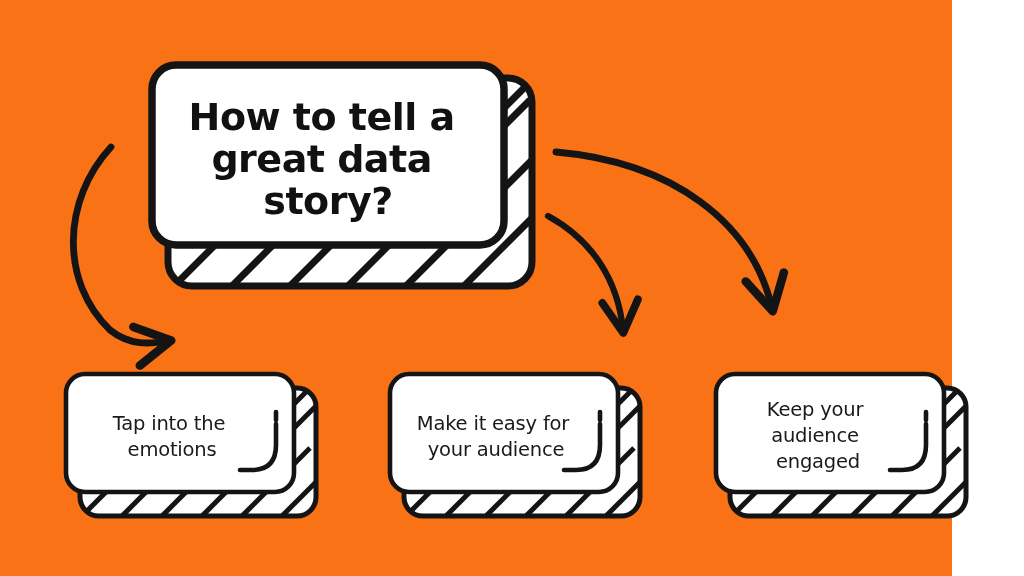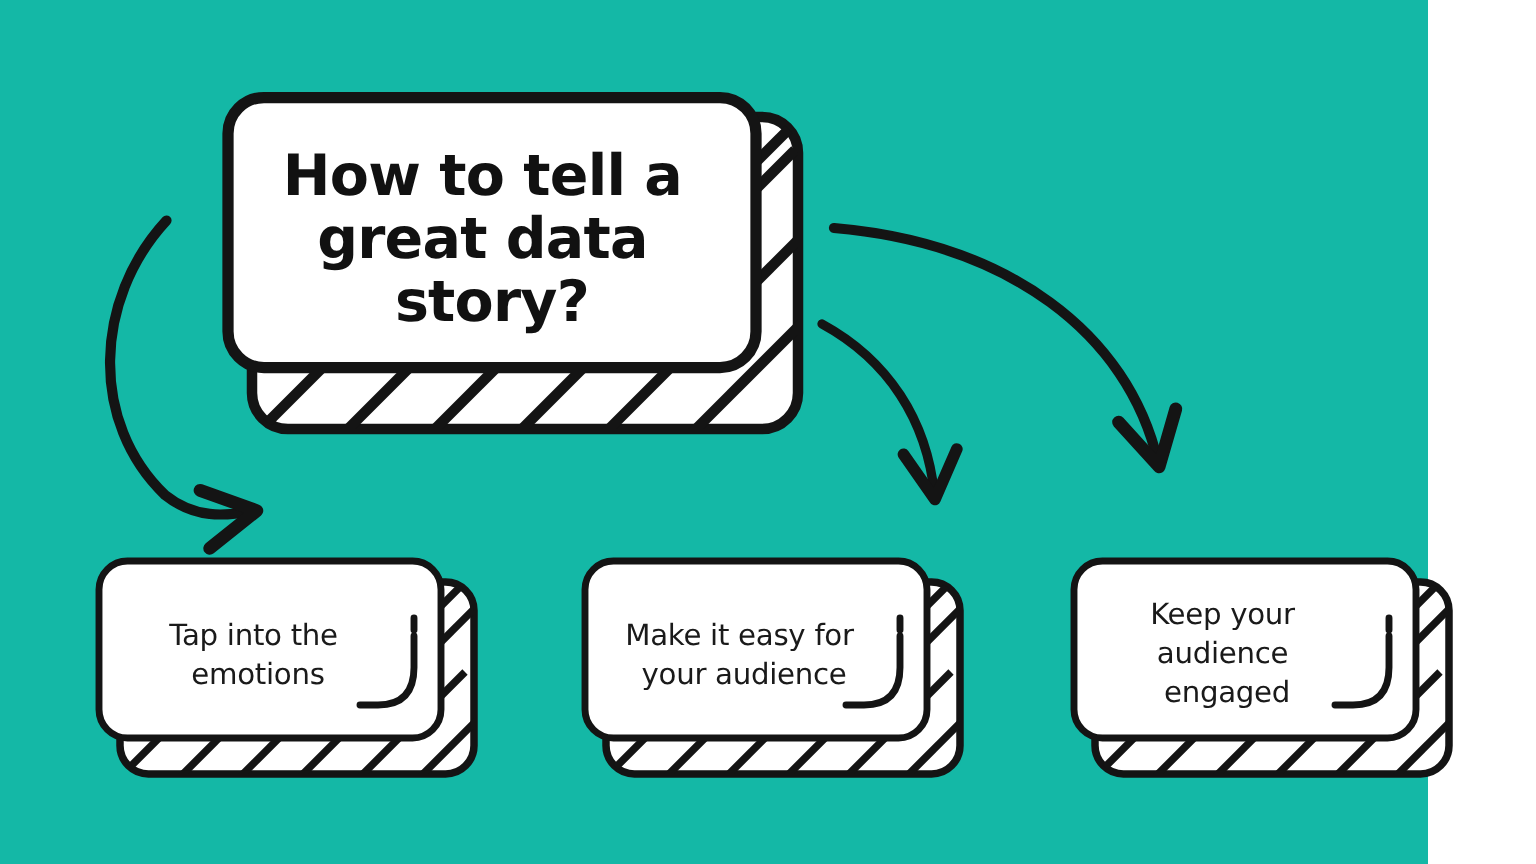--- a/index.html
+++ b/index.html
@@ -10,21 +10,21 @@
   body {
     width: 1024px;
     height: 576px;
     font-family: "DejaVu Sans", sans-serif;
     overflow: hidden;
   }
   #stage {
     position: relative;
     width: 952px;
     height: 576px;
-    background: #14b8a6;
+    background: #f97316;
   }
   #diagram {
     position: absolute;
     top: 0;
     left: 0;
     width: 1024px;
     height: 576px;
     display: block;
   }
   .hero-title {

